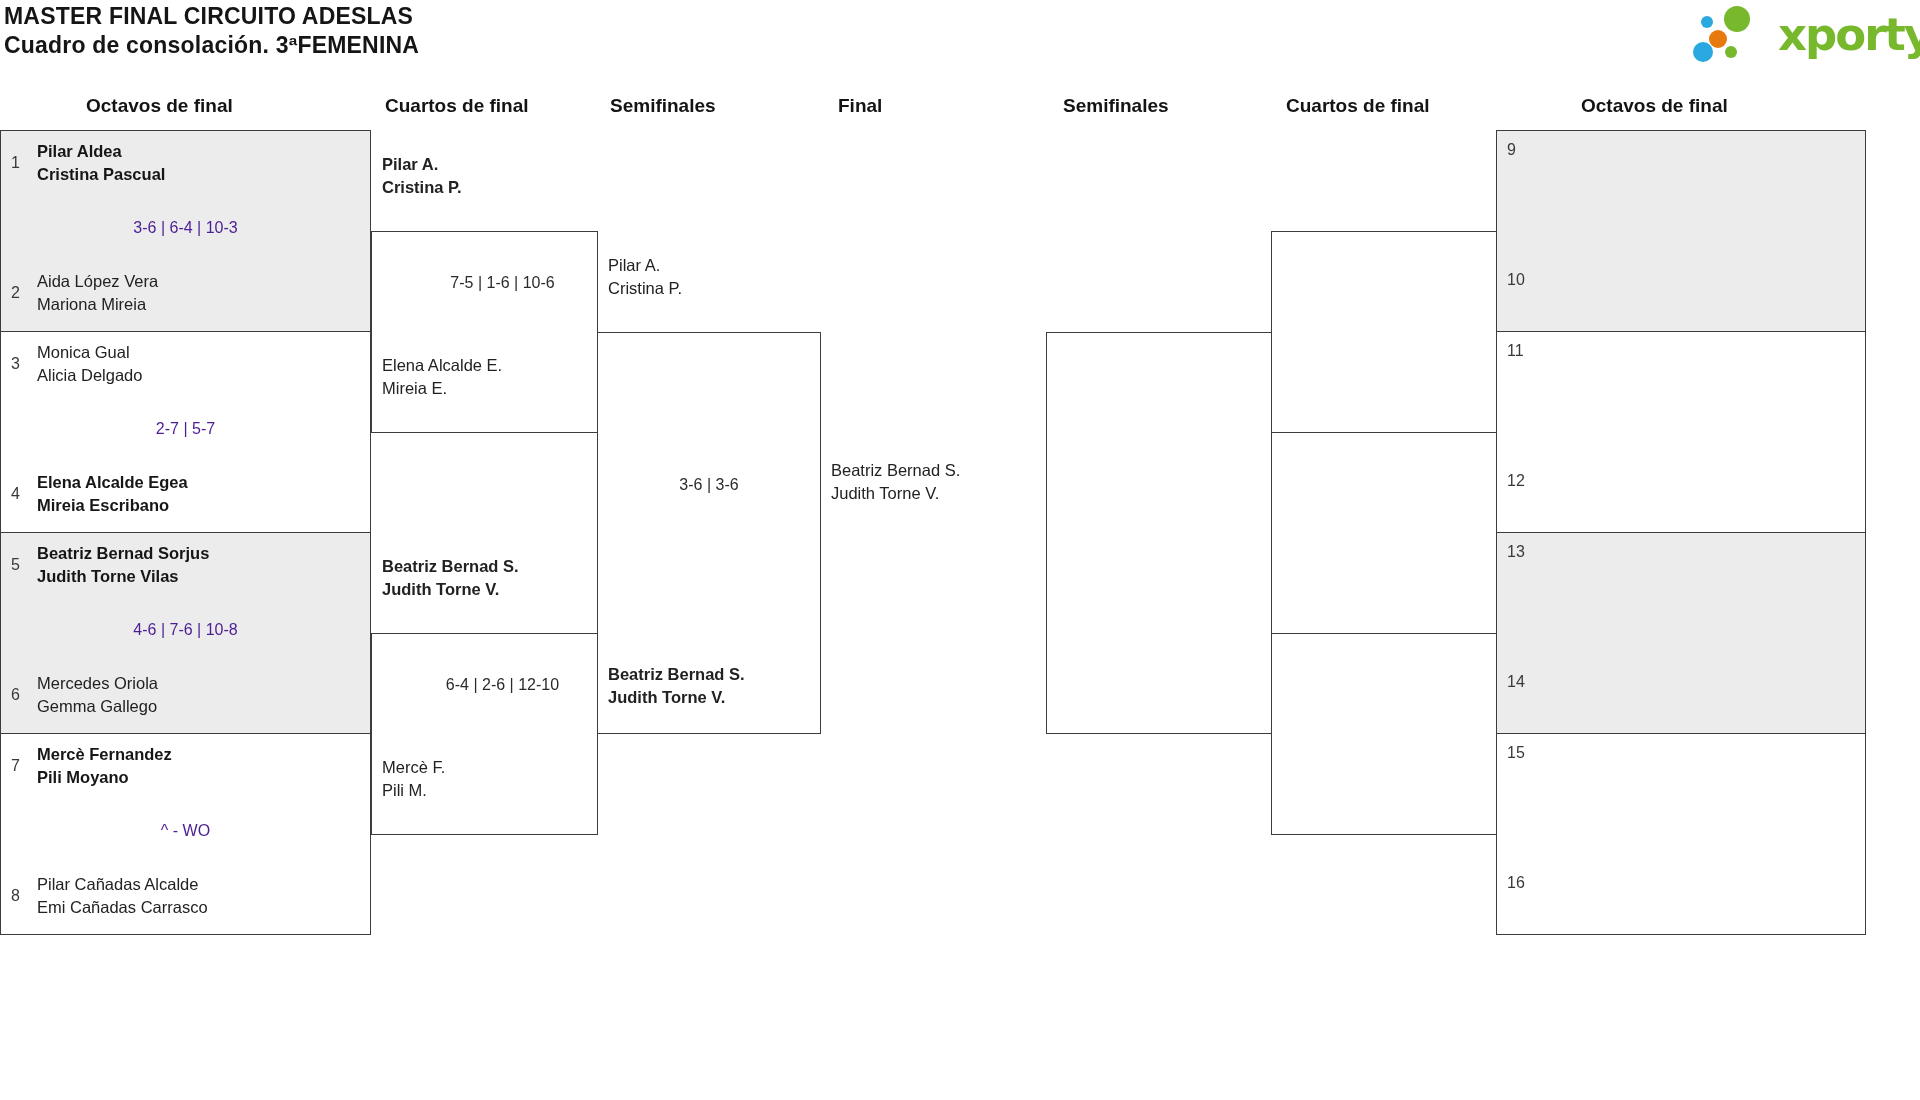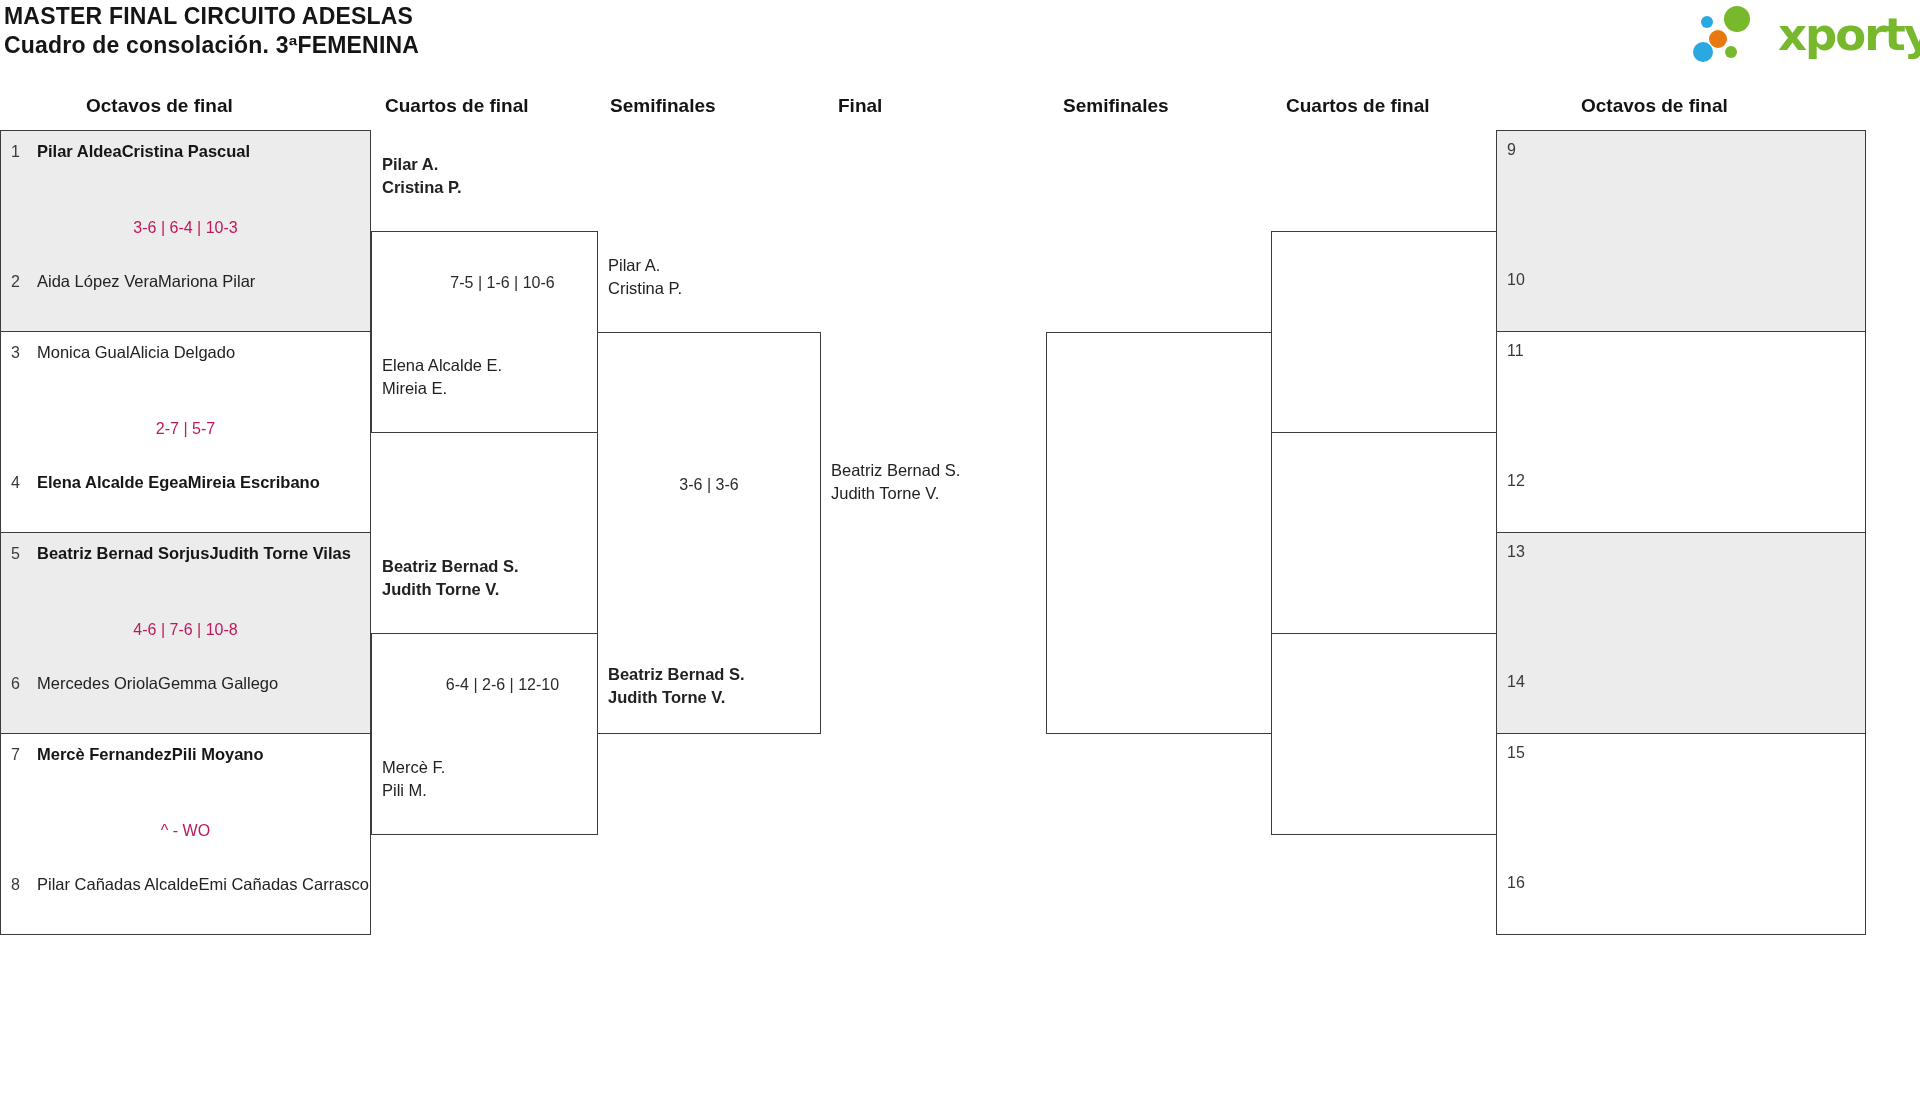--- a/index.html
+++ b/index.html
@@ -24,25 +24,25 @@
   
   .round-header { position:absolute; top:96px; width:200px; 
                   font-size:19px; font-weight:700; color:#141414; line-height:20px; }
   
   .box { position:absolute; border:1px solid #3c3c3c; background:#ffffff; }
   .box.shaded { background:#ececec; }
   .team { position:absolute; left:10px; right:4px; display:flex; align-items:center; gap:13px; }
   .team.t1 { top:9px; }
   .team.t2 { top:139px; }
   .seed { font-size:16px; color:#3a3a3a; min-width:13px; line-height:20px; }
-  .names { display:flex; flex-direction:row; font-size:16.5px; line-height:23px; color:#222; }
+  .names { display:flex; flex-direction:column; font-size:16.5px; line-height:23px; color:#222; }
   .names span { white-space:nowrap; }
   .w700 { font-weight:700; color:#161616; }
   .score-line { position:absolute; left:0; right:0; top:87px; text-align:center;
-                font-size:16px; line-height:20px; color:#be185d; }
+                font-size:16px; line-height:20px; color:#4c1d95; }
   
   .pair-names { position:absolute; left:10px; display:flex; flex-direction:column;
                 font-size:16.5px; line-height:23px; color:#222; }
   .pair-names span { white-space:nowrap; }
   .qf-above { top:-79px; }
   .qf-below { top:122px; }
   .qf-score { position:absolute; left:0; right:0; top:41px; text-align:center;
               font-size:16px; line-height:20px; color:#2b2b2b;padding-left:36px; }
   .sf-above { top:-79px; }
   .sf-score { position:absolute; left:0; right:0; top:142px; text-align:center;
@@ -84,21 +84,21 @@
       <span class="names w700">
         <span>Pilar Aldea</span>
         <span>Cristina Pascual</span>
       </span>
     </div>
     <div class="score-line">3-6 | 6-4 | 10-3</div>
     <div class="team t2">
       <span class="seed">2</span>
       <span class="names">
         <span>Aida López Vera</span>
-        <span>Mariona Pilar</span>
+        <span>Mariona Mireia</span>
       </span>
     </div>
   </div>
 
   <div class="box" style="left:0;top:331px;width:371px;height:202px">
     <div class="team t1">
       <span class="seed">3</span>
       <span class="names">
         <span>Monica Gual</span>
         <span>Alicia Delgado</span>

